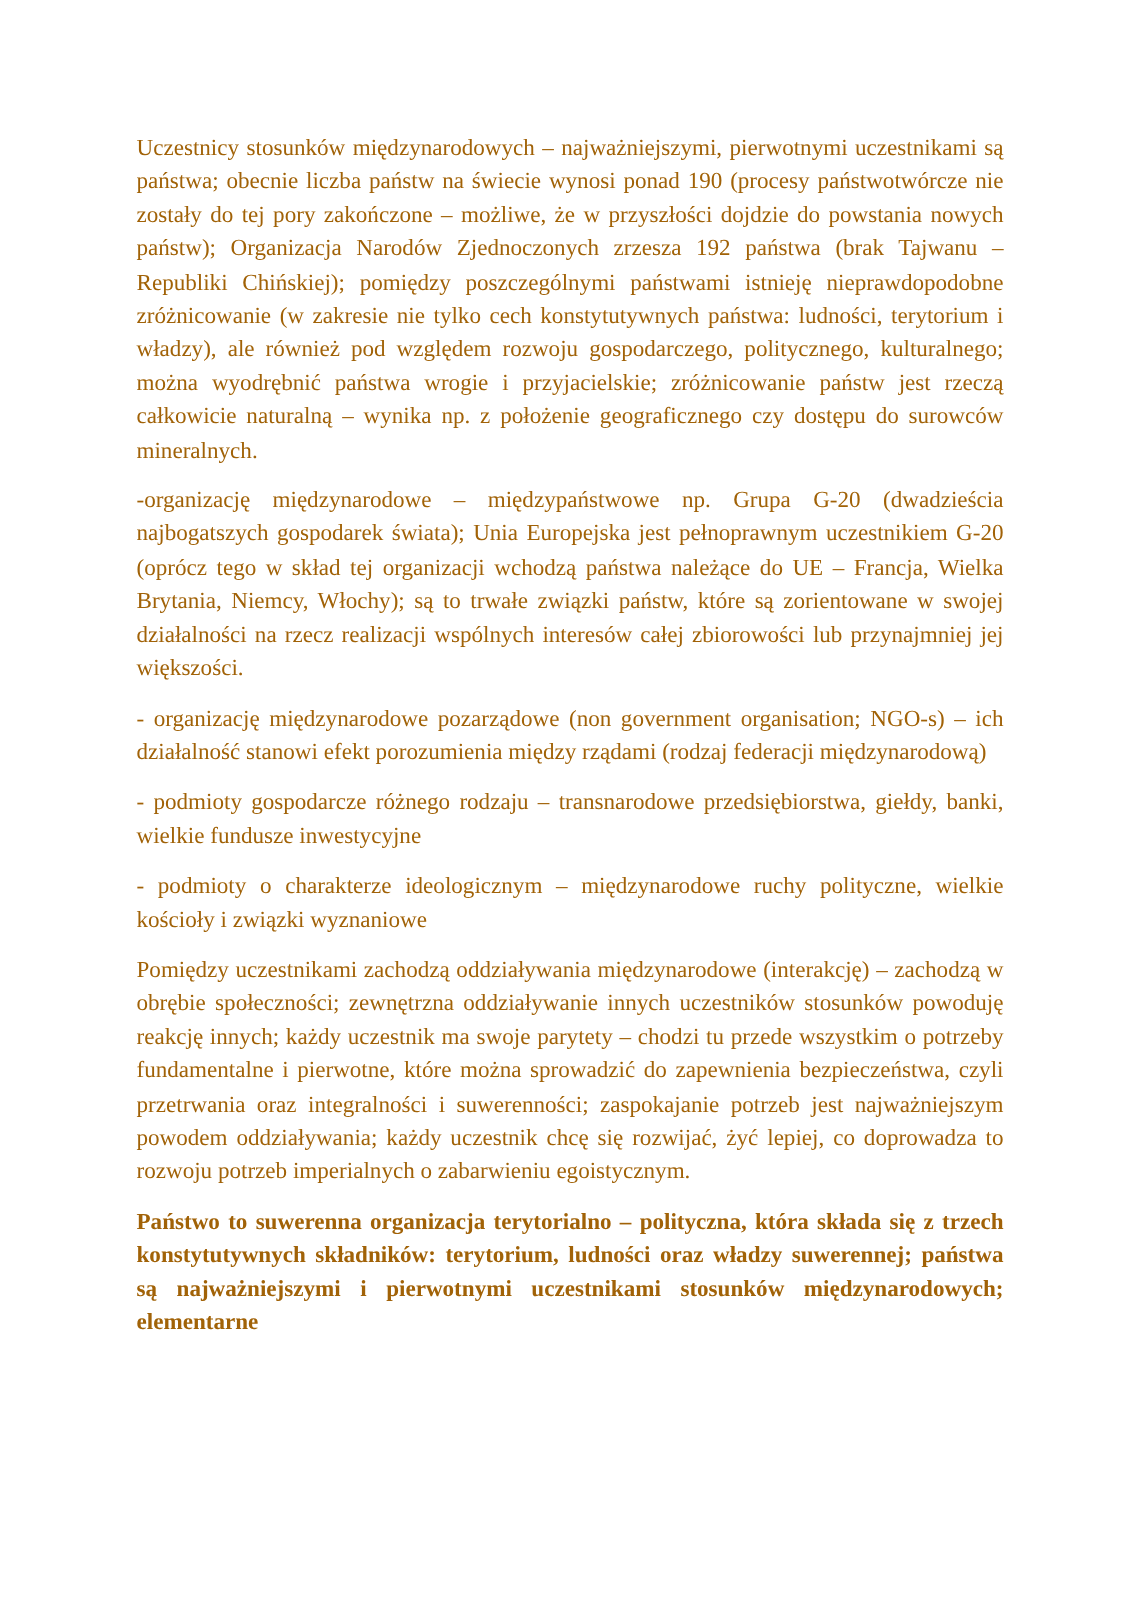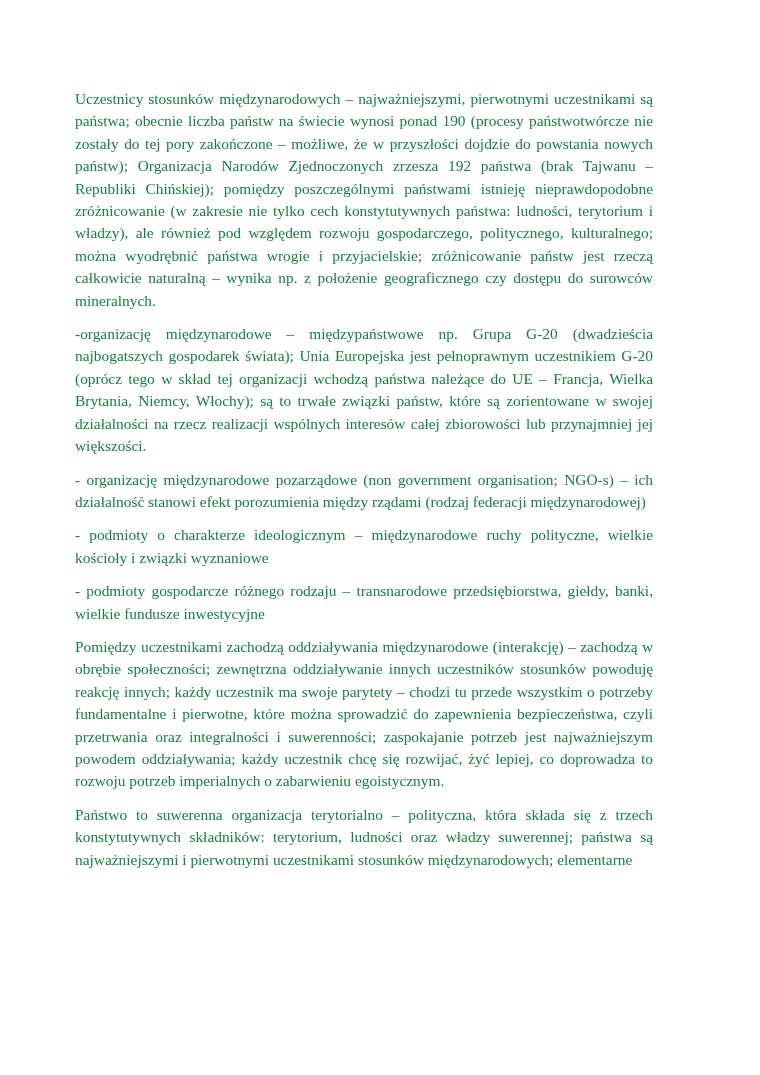--- a/index.html
+++ b/index.html
@@ -8,41 +8,42 @@
       background: #ffffff;
     }
     body {
       width: 760px;
       height: 1075px;
       overflow: hidden;
       position: relative;
     }
     .page {
       position: absolute;
-      left: 75px;
+      left: 91px;
       top: 88px;
       width: 578px;
       font-family: "Liberation Serif", serif;
       font-size: 15.4px;
       line-height: 22.4px;
-      color: #15803d;
+      color: #a16207;
     }
     .page p {
       margin: 0 0 11px 0;
       text-align: justify;
       hyphens: none;
     }
     .page p.last {
       margin-bottom: 0;
+      font-weight: bold;
     }
   </style>
 </head>
 <body>
 
 <div class="page">
   <p>Uczestnicy stosunków międzynarodowych – najważniejszymi, pierwotnymi uczestnikami są państwa; obecnie liczba państw na świecie wynosi ponad 190 (procesy państwotwórcze nie zostały do tej pory zakończone – możliwe, że w przyszłości dojdzie do powstania nowych państw); Organizacja Narodów Zjednoczonych zrzesza 192 państwa (brak Tajwanu – Republiki Chińskiej); pomiędzy poszczególnymi państwami istnieję nieprawdopodobne zróżnicowanie (w zakresie nie tylko cech konstytutywnych państwa: ludności, terytorium i władzy), ale również pod względem rozwoju gospodarczego, politycznego, kulturalnego; można wyodrębnić państwa wrogie i przyjacielskie; zróżnicowanie państw jest rzeczą całkowicie naturalną – wynika np. z położenie geograficznego czy dostępu do surowców mineralnych.</p>
   <p>-organizację międzynarodowe – międzypaństwowe np. Grupa G-20 (dwadzieścia najbogatszych gospodarek świata); Unia Europejska jest pełnoprawnym uczestnikiem G-20 (oprócz tego w skład tej organizacji wchodzą państwa należące do UE – Francja, Wielka Brytania, Niemcy, Włochy); są to trwałe związki państw, które są zorientowane w swojej działalności na rzecz realizacji wspólnych interesów całej zbiorowości lub przynajmniej jej większości.</p>
-  <p>- organizację międzynarodowe pozarządowe (non government organisation; NGO-s) – ich działalność stanowi efekt porozumienia między rządami (rodzaj federacji międzynarodowej)</p>
+  <p>- organizację międzynarodowe pozarządowe (non government organisation; NGO-s) – ich działalność stanowi efekt porozumienia między rządami (rodzaj federacji międzynarodową)</p>
+  <p>- podmioty gospodarcze różnego rodzaju – transnarodowe przedsiębiorstwa, giełdy, banki, wielkie fundusze inwestycyjne</p>
   <p>- podmioty o charakterze ideologicznym – międzynarodowe ruchy polityczne, wielkie kościoły i związki wyznaniowe</p>
-  <p>- podmioty gospodarcze różnego rodzaju – transnarodowe przedsiębiorstwa, giełdy, banki, wielkie fundusze inwestycyjne</p>
   <p>Pomiędzy uczestnikami zachodzą oddziaływania międzynarodowe (interakcję) – zachodzą w obrębie społeczności; zewnętrzna oddziaływanie innych uczestników stosunków powoduję reakcję innych; każdy uczestnik ma swoje parytety – chodzi tu przede wszystkim o potrzeby fundamentalne i pierwotne, które można sprowadzić do zapewnienia bezpieczeństwa, czyli przetrwania oraz integralności i suwerenności; zaspokajanie potrzeb jest najważniejszym powodem oddziaływania; każdy uczestnik chcę się rozwijać, żyć lepiej, co doprowadza to rozwoju potrzeb imperialnych o zabarwieniu egoistycznym.</p>
   <p class="last">Państwo to suwerenna organizacja terytorialno – polityczna, która składa się z trzech konstytutywnych składników: terytorium, ludności oraz władzy suwerennej; państwa są najważniejszymi i pierwotnymi uczestnikami stosunków międzynarodowych; elementarne</p>
 </div>
 
 </body></html>

